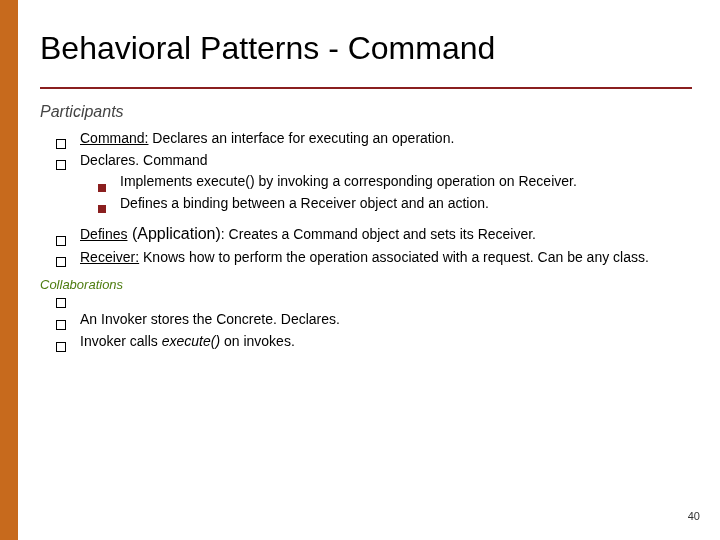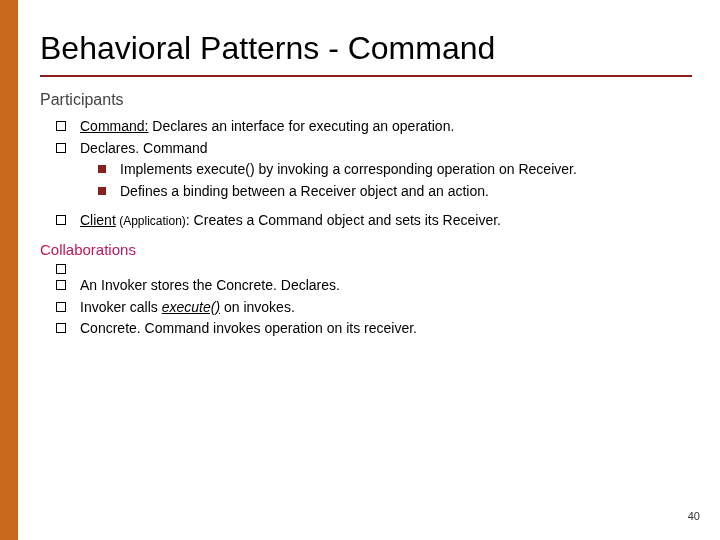--- a/index.html
+++ b/index.html
@@ -19,56 +19,57 @@
     height: 540px;
     background: #c76a1d;
   }
   .content {
     padding: 30px 28px 0 40px;
   }
   .title {
     font-size: 32px;
     font-weight: normal;
     color: #000;
-    margin-bottom: 8px;
+    margin-bottom: 20px;
   }
   .hr {
     border: none;
     border-top: 2px solid #8a1f1f;
     margin-bottom: 14px;
   }
   .section-head {
     font-size: 16px;
     color: #444;
     margin-bottom: 8px;
+    font-style: italic;
   }
   .row {
     display: flex;
-    align-items: flex-start;
+    align-items: flex-end;
     margin-bottom: 2px;
     font-size: 14px;
     line-height: 1.4;
   }
   .bul1 {
     width: 10px;
     height: 10px;
     border: 1.5px solid #000;
     margin: 4px 14px 0 16px;
     flex-shrink: 0;
   }
   .bul2 {
     width: 8px;
     height: 8px;
     background: #8a1f1f;
     margin: 5px 14px 0 58px;
     flex-shrink: 0;
   }
   .u { text-decoration: underline; }
-  .paren { font-size: 12px; }
-  .em { font-style: italic; text-decoration: underline; }
+  .paren { font-size: 16px; }
+  .em { font-style: italic; }
   .gap { height: 8px; }
   .pagenum {
     position: absolute;
     right: 20px;
     bottom: 18px;
     font-size: 11px;
     color: #333;
     text-align: right;
   }
 </style>
@@ -101,43 +102,43 @@
 
   <div class="row">
     <span class="bul2"></span>
     <span>Defines a binding between a Receiver object and an action.</span>
   </div>
 
   <div class="gap"></div>
 
   <div class="row">
     <span class="bul1"></span>
-    <span><span class="u">Client</span><span class="paren"> (Application)</span><span>: Creates a Command object and sets its Receiver.</span></span>
+    <span><span class="u">Defines</span><span class="paren"> (Application)</span><span>: Creates a Command object and sets its Receiver.</span></span>
   </div>
 
 
+  <div class="row">
+    <span class="bul1"></span>
+    <span><span class="u">Receiver:</span><span> Knows how to perform the operation associated with a request. Can be any class.</span></span>
+  </div>
 
   <div class="gap"></div>
 
-  <div class="section-head" style="font-size:15px;color:#be185d;margin-bottom:2px;">Collaborations</div>
+  <div class="section-head" style="font-size:13px;color:#4d7c0f;margin-bottom:2px;">Collaborations</div>
 
   <div class="row">
     <span class="bul1"></span>
   </div>
 
   <div class="row">
     <span class="bul1"></span>
     <span>An Invoker stores the Concrete. Declares.</span>
   </div>
 
   <div class="row">
     <span class="bul1"></span>
     <span><span>Invoker calls </span><span class="em">execute()</span><span> on invokes.</span></span>
   </div>
 
-  <div class="row">
-    <span class="bul1"></span>
-    <span>Concrete. Command invokes operation on its receiver.</span>
-  </div>
 
 </div>
 
 <div class="pagenum">40</div>
 
 </body></html>

